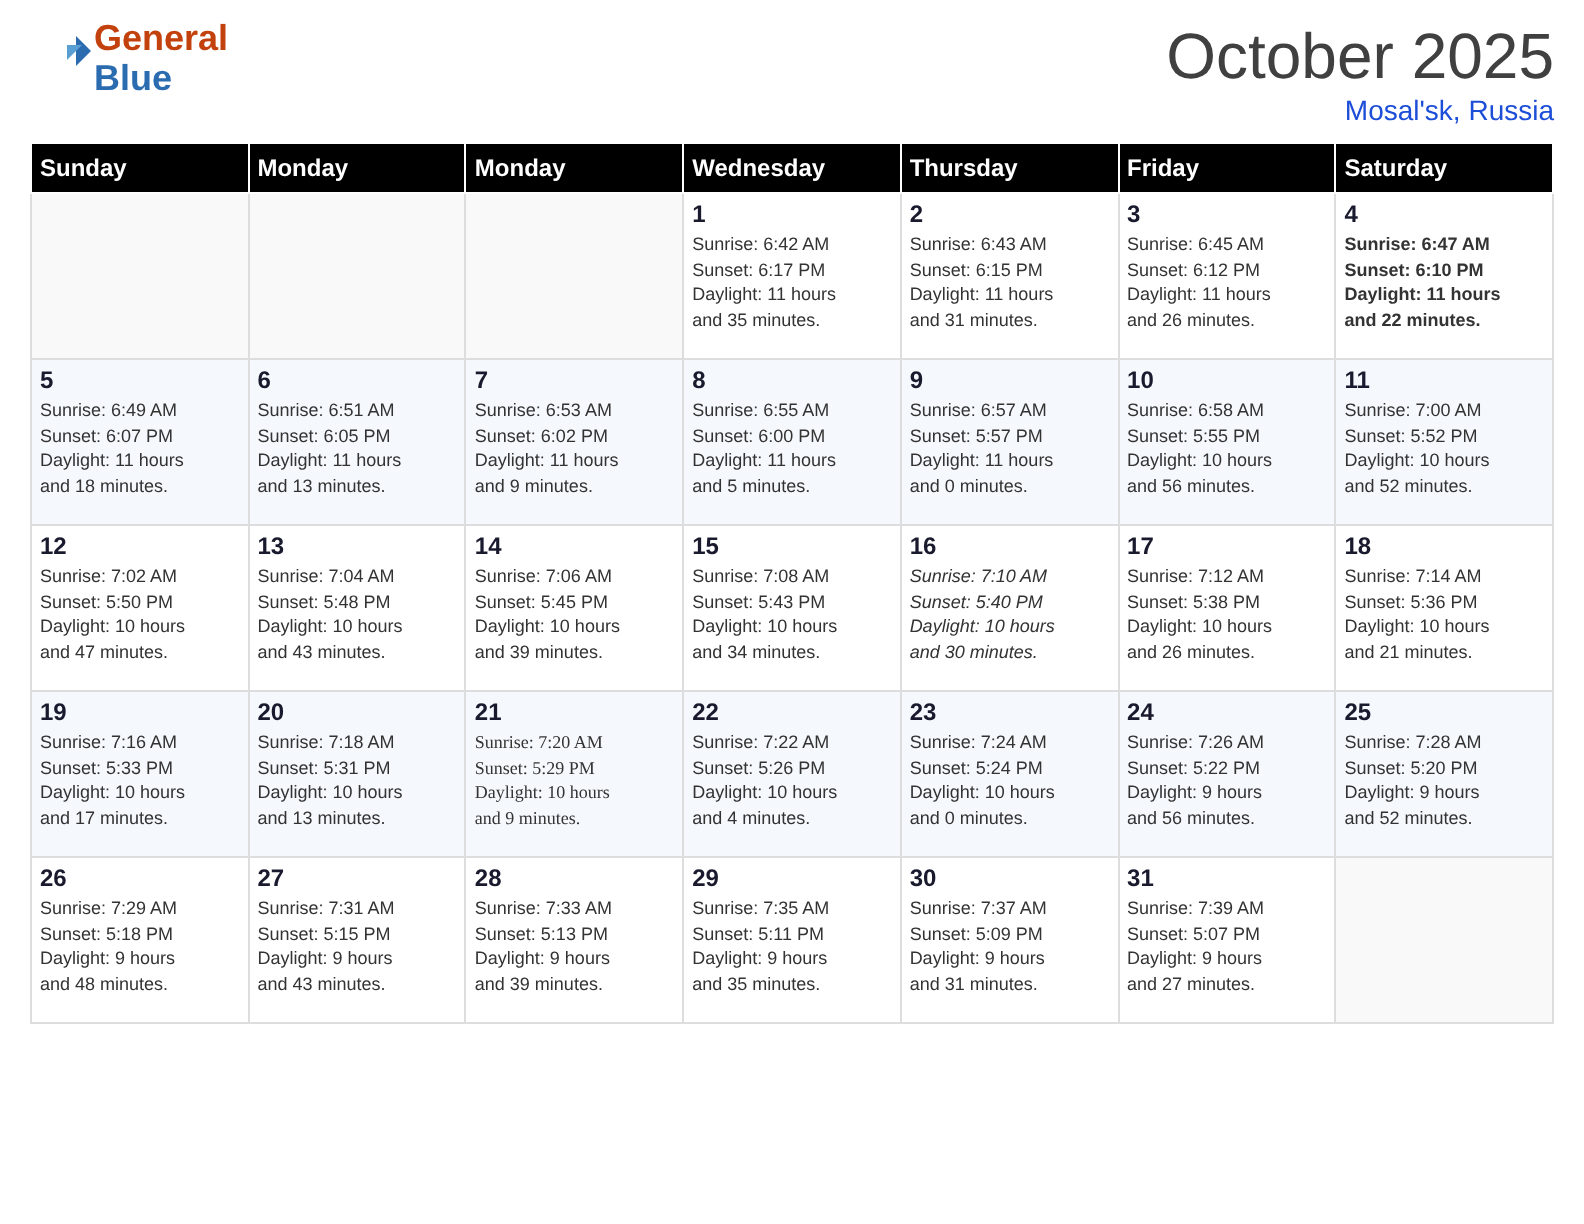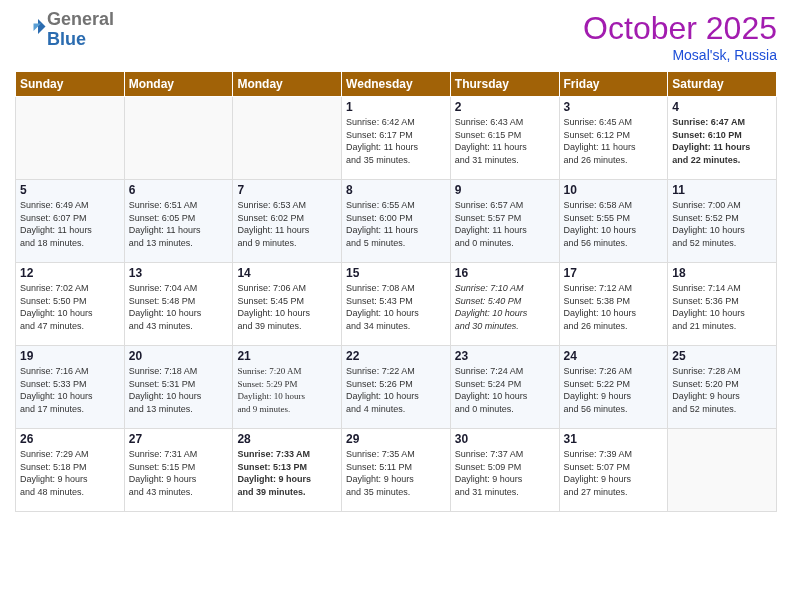--- a/index.html
+++ b/index.html
@@ -25,46 +25,46 @@
       display: flex;
       align-items: center;
     }
     .logo-text {
       font-size: 18px;
       font-weight: bold;
       color: #1a1a2e;
       line-height: 1.1;
     }
     .logo-text span {
-      color: #737373;
+      color: #c2410c;
     }
     .logo-icon {
       width: 30px;
       height: 30px;
       margin-left: 2px;
     }
     .title-block {
       text-align: right;
     }
     .month-title {
       font-size: 32px;
       font-weight: normal;
-      color: #a21caf;
+      color: #404040;
     }
     .subtitle {
       font-size: 14px;
       color: #1d4ed8;
     }
     .calendar {
       width: 100%;
       border-collapse: collapse;
       table-layout: fixed;
     }
     .calendar th {
-      background: #a16207;
+      background: #000000;
       color: #fff;
       font-size: 12px;
       font-weight: bold;
       padding: 5px 4px;
       text-align: left;
       border: 1px solid #fff;
     }
     .calendar td {
       vertical-align: top;
       padding: 3px 4px;
@@ -325,21 +325,21 @@
           </td>
           <td>
             <span class="day-num">27</span>
             <div class="day-info" style="white-space: pre-line;">Sunrise: 7:31 AM
 Sunset: 5:15 PM
 Daylight: 9 hours
 and 43 minutes.</div>
           </td>
           <td>
             <span class="day-num">28</span>
-            <div class="day-info" style="white-space: pre-line; font-weight: bold;">Sunrise: 7:33 AM
+            <div class="day-info" style="white-space: pre-line;">Sunrise: 7:33 AM
 Sunset: 5:13 PM
 Daylight: 9 hours
 and 39 minutes.</div>
           </td>
           <td>
             <span class="day-num">29</span>
             <div class="day-info" style="white-space: pre-line;">Sunrise: 7:35 AM
 Sunset: 5:11 PM
 Daylight: 9 hours
 and 35 minutes.</div>

